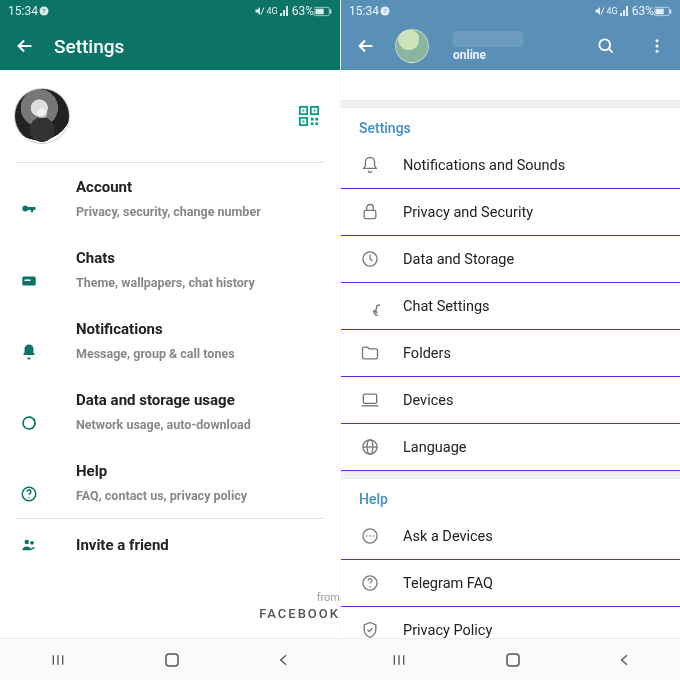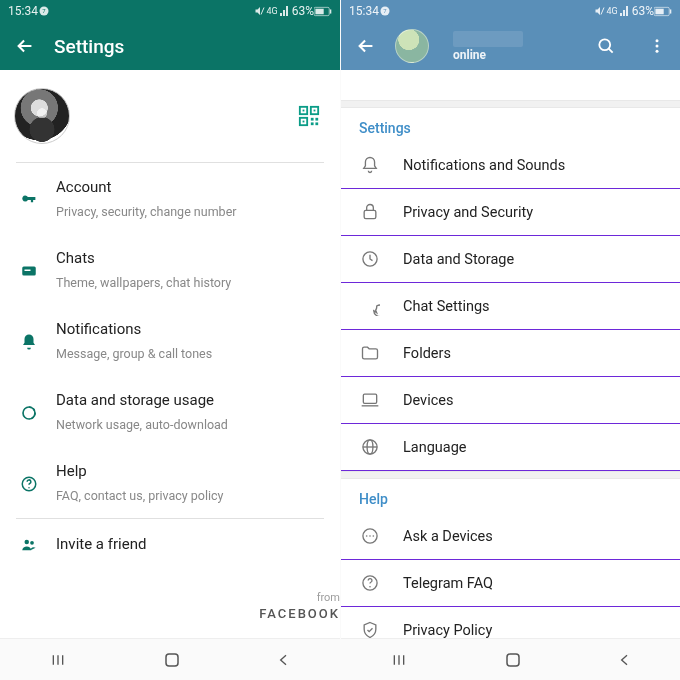--- a/index.html
+++ b/index.html
@@ -24,21 +24,21 @@
   .tg-head .name { font-size:16px; font-weight:500; height:16px; width:70px; background:#6d9bc0; border-radius:2px; }
   .tg-head .sub { font-size:12px; margin-top:1px; color: rgba(255,255,255,.9); }
   .tg-avatar { width:34px; height:34px; border-radius:50%; background: radial-gradient(circle at 40% 30%, #cde3b8 0 35%, #8ab6a1 36% 100%); border:1px solid rgba(255,255,255,.4); }
 
   
   .wa-content { flex:1; overflow:hidden; background:#fff; }
   .wa-profile { display:flex; align-items:center; justify-content:space-between; padding: 18px 20px 18px 14px; }
   .wa-profile .avatar { width:56px; height:56px; border-radius:50%; background: radial-gradient(circle at 45% 35%, #ddd 0 18%, #777 19% 40%, #222 41% 70%, #fff 71% 100%); border:1px solid #ccc; overflow:hidden; position:relative; }
   .wa-profile .avatar::after { content:""; position:absolute; inset:0; background: radial-gradient(circle at 50% 45%, rgba(255,255,255,.6) 0 12%, transparent 13%), radial-gradient(circle at 50% 75%, #333 0 25%, transparent 26%); }
   .wa-divider { height:1px; background:#e0e0e0; margin: 0 16px; }
-  .wa-item { display:flex; gap:16px; padding: 15px 18px; align-items:center; }
+  .wa-item { display:flex; gap:36px; padding: 15px 18px; align-items:flex-end;font-weight:bold; }
   .wa-item .ic { width:22px; display:flex; justify-content:center; color:#0b7466; padding-top:2px; }
   .wa-item .txt .t { font-size:15px; color:#222; }
   .wa-item .txt .s { font-size:12.5px; color:#888; margin-top:8px; }
   .wa-from { text-align:right; margin-top:22px; }
   .wa-from .f1 { font-size:11px; color:#9e9e9e; }
   .wa-from .f2 { font-size:13px; letter-spacing:2px; color:#555; font-weight:500; margin-top:2px; }
 
   
   .tg-content { flex:1; overflow-y:hidden; background:#fff; }
   .tg-gap { height:30px; background:#fff; }

